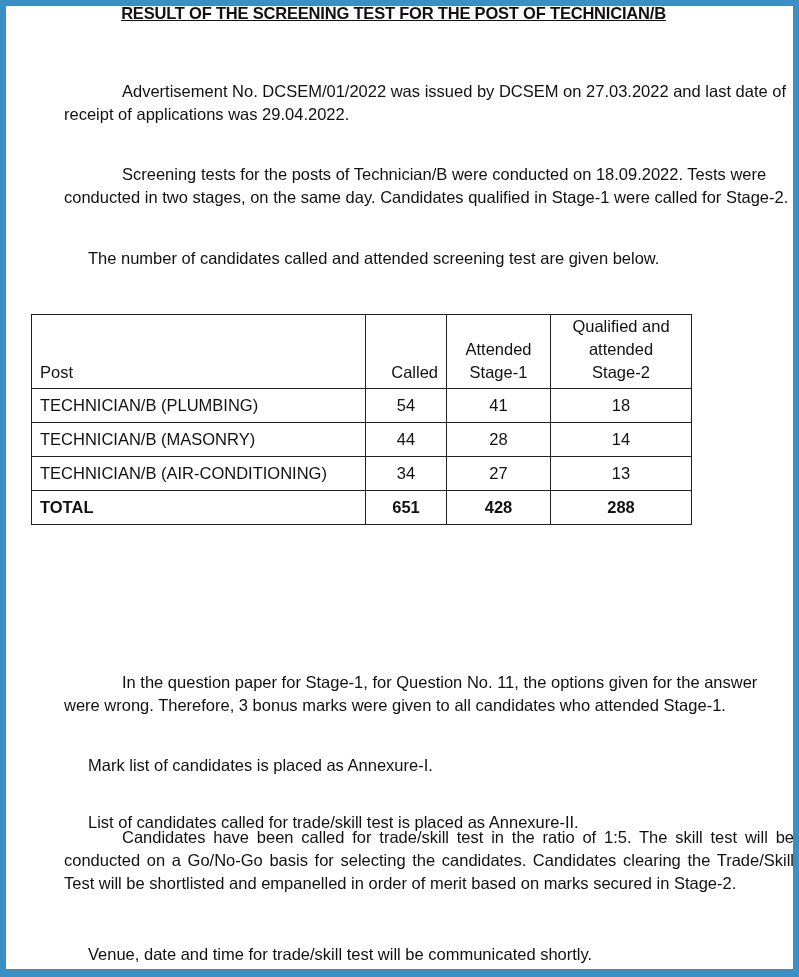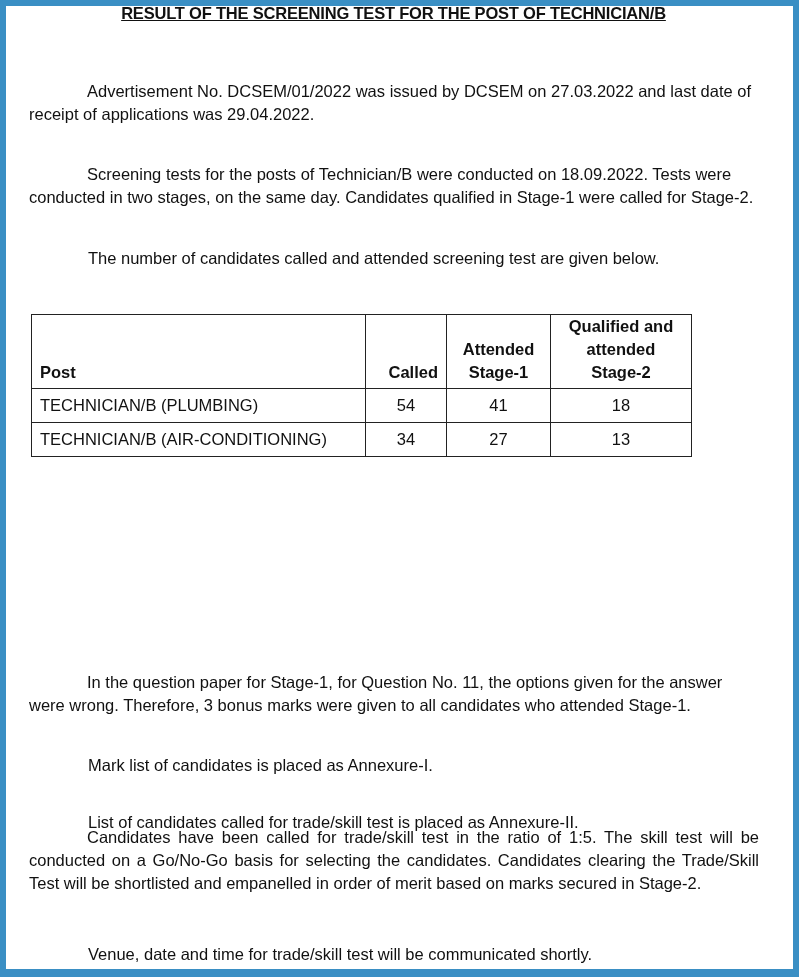--- a/index.html
+++ b/index.html
@@ -29,37 +29,37 @@
     margin-left: -6px;
   }
   .para {
     position: absolute;
     left: 29px;
     width: 730px;
     font-size: 16.5px;
     line-height: 23px;
     margin: 0;
   }
-  .para.indent { text-indent: 58px; }
+  .para.indent { text-indent: 58px; margin-left: 35px; }
   .para.justify { text-align: justify; }
   .para.single { left: 88px; width: 680px; }
 
   table.results {
     position: absolute;
     left: 31px; top: 314px;
     border-collapse: collapse;
     font-size: 16.5px;
   }
   table.results td, table.results th {
     border: 1.5px solid #222;
     padding: 0 8px;
     height: 33px;
   }
   table.results th {
-    font-weight: bold;
+    font-weight: normal;
     vertical-align: bottom;
     padding-bottom: 4px;
     line-height: 23px;
     height: 68px;
   }
   .c-post { width: 317px; text-align: left; }
   .c-called { width: 64px; text-align: center; }
   .c-att { width: 87px; text-align: center; }
   .c-qual { width: 124px; text-align: center; }
   th.c-called { text-align: right; }
@@ -88,24 +88,36 @@
     </tr>
   </thead>
   <tbody>
     <tr>
       <td class="c-post">TECHNICIAN/B (PLUMBING)</td>
       <td class="c-called">54</td>
       <td class="c-att">41</td>
       <td class="c-qual">18</td>
     </tr>
     <tr>
+      <td class="c-post">TECHNICIAN/B (MASONRY)</td>
+      <td class="c-called">44</td>
+      <td class="c-att">28</td>
+      <td class="c-qual">14</td>
+    </tr>
+    <tr>
       <td class="c-post">TECHNICIAN/B (AIR-CONDITIONING)</td>
       <td class="c-called">34</td>
       <td class="c-att">27</td>
       <td class="c-qual">13</td>
+    </tr>
+    <tr class="total">
+      <td class="c-post">TOTAL</td>
+      <td class="c-called">651</td>
+      <td class="c-att">428</td>
+      <td class="c-qual">288</td>
     </tr>
   </tbody>
 </table>
 
 <p class="para indent" style="top:671px;">In the question paper for Stage-1, for Question No. 11, the options given for the answer were wrong. Therefore, 3 bonus marks were given to all candidates who attended Stage-1.</p>
 
 <p class="para single" style="top:754px;">Mark list of candidates is placed as Annexure-I.</p>
 
 <p class="para single" style="top:790px;margin-top:21px;">List of candidates called for trade/skill test is placed as Annexure-II.</p>
 

